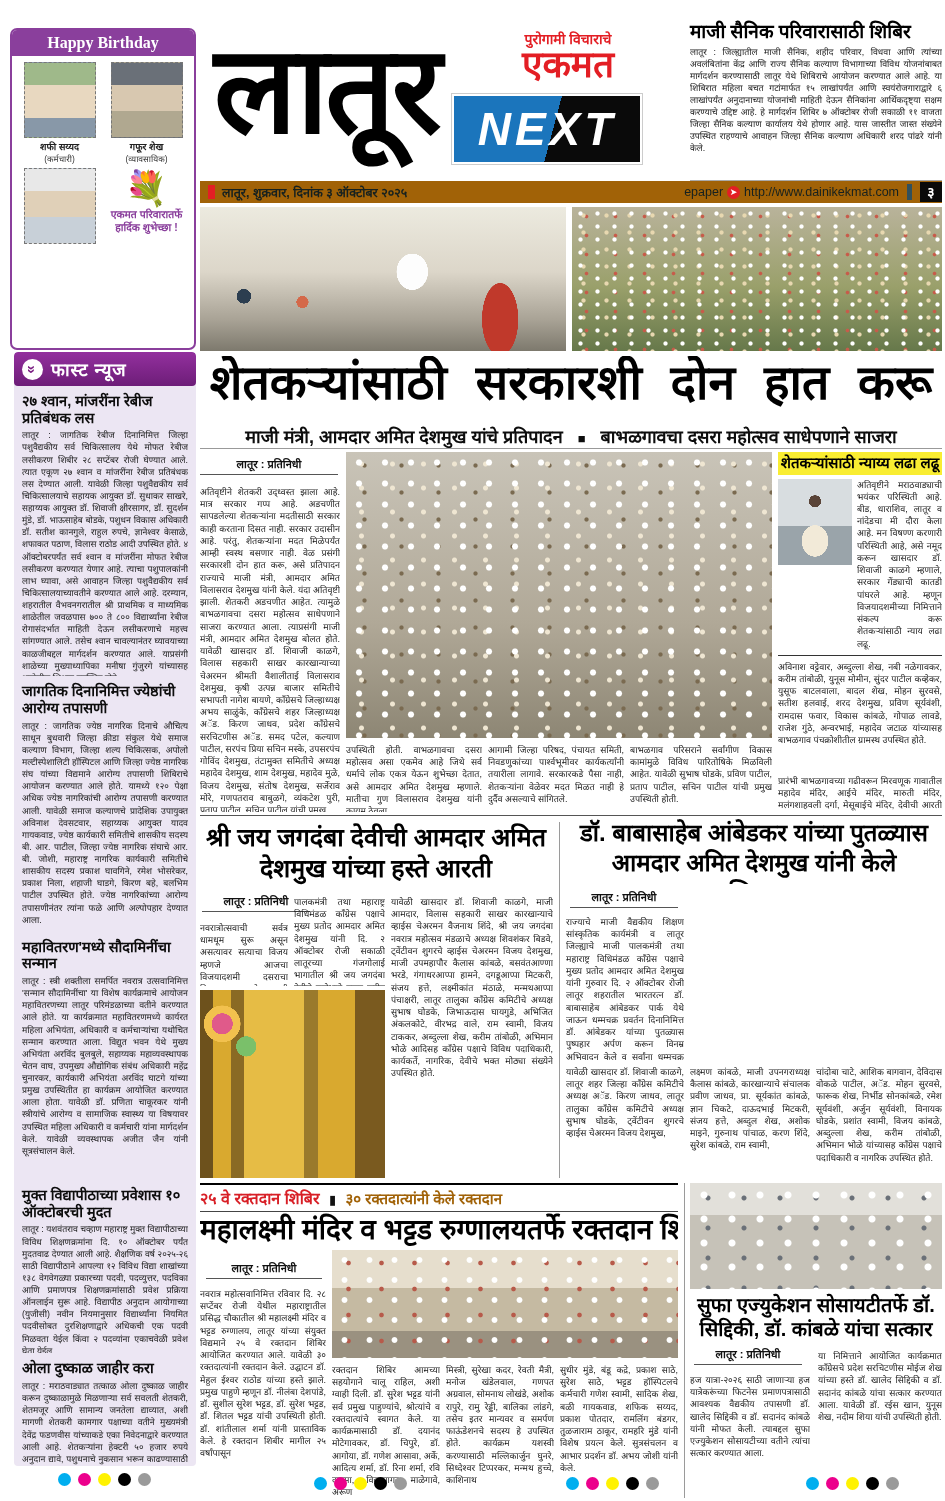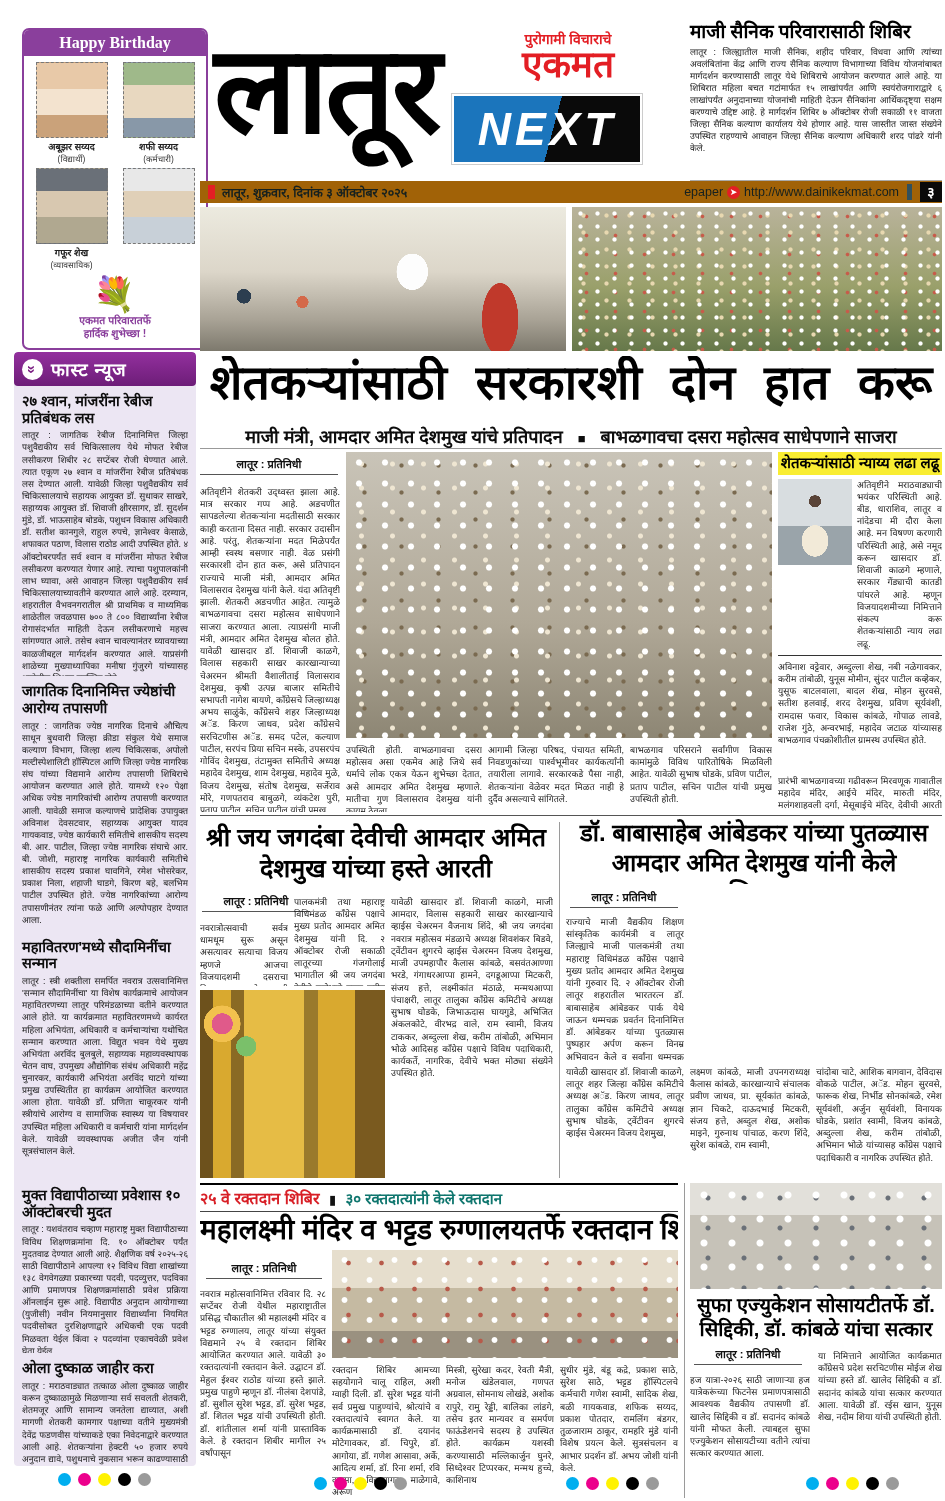--- a/index.html
+++ b/index.html
@@ -82,37 +82,32 @@
     radial-gradient(circle,#ffffff 3px,transparent 4px),
     radial-gradient(circle,#6a7078 2px,transparent 3px),
     linear-gradient(180deg,#e2e0da 0 30%,#c6c2b8 30% 100%);
     background-size:28px 24px,36px 30px,100% 100%;}
   .ph-speaker{background:
     radial-gradient(circle 10px at 50% 26%,#5a4438 0 60%,transparent 61%),
     radial-gradient(ellipse 22px 26px at 50% 72%,#f2ead8 0 60%,transparent 61%),
     linear-gradient(180deg,#d8dde0 0 55%,#9aa4aa 55% 100%);}
   .ybar{background:#f9ed32;font-weight:800;font-size:15px;text-align:center;line-height:1.1;padding:3px 2px;color:#000;}
   .kick-red{color:#d81f26;font-weight:800;font-size:16px;}
-  .kick-black{color:#0f766e;font-weight:800;font-size:15px;}
+  .kick-black{color:#a16207;font-weight:800;font-size:15px;}
   .dots span{display:inline-block;width:13px;height:13px;border-radius:50%;margin-right:7px;}
   .d-c{background:#00aeef}.d-m{background:#ec008c}.d-y{background:#fff200}.d-k{background:#000}.d-g{background:#9a9a9a}
 </style>
 </head>
 <body>
 
 <div id="page">
 
-  <div class="abs bday-box" style="left:22px;top:28px;width:182px;height:318px;">
+  <div class="abs bday-box" style="left:10px;top:28px;width:182px;height:318px;">
     <div class="bday-head">Happy Birthday</div>
     <div class="bday-grid">
-      <div class="bday-cell">
-        <div class="bday-ph bp1"></div>
-        <div class="bday-name">अबूझर सय्यद</div>
-        <div class="bday-role">(विद्यार्थी)</div>
-      </div>
       <div class="bday-cell">
         <div class="bday-ph bp2"></div>
         <div class="bday-name">शफी सय्यद</div>
         <div class="bday-role">(कर्मचारी)</div>
       </div>
       <div class="bday-cell">
         <div class="bday-ph bp4"></div>
         <div class="bday-name">गफूर शेख</div>
         <div class="bday-role">(व्यावसायिक)</div>
       </div>

